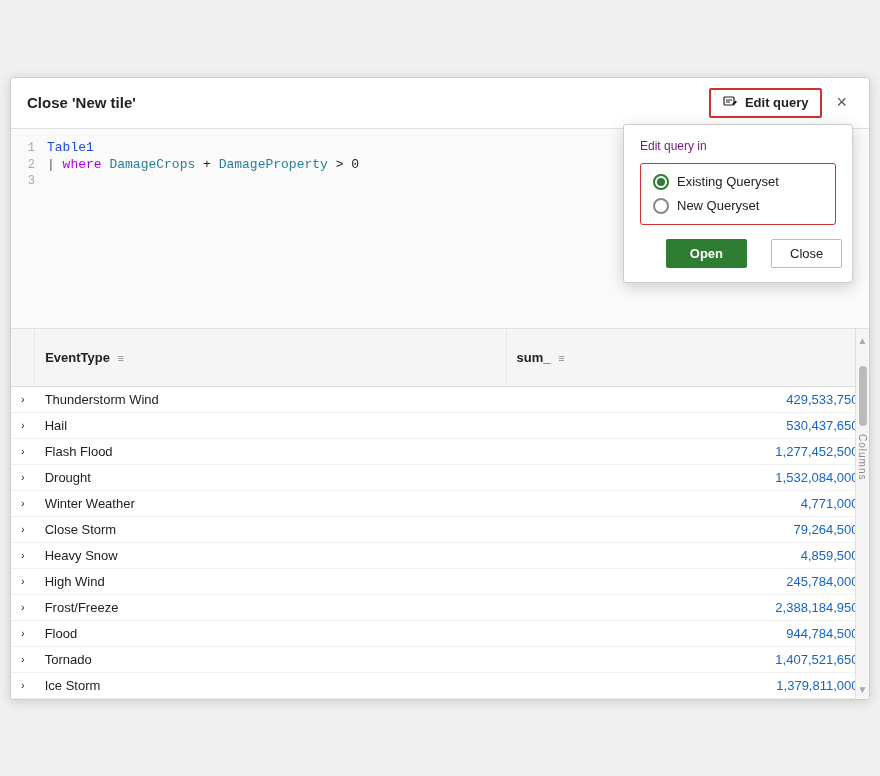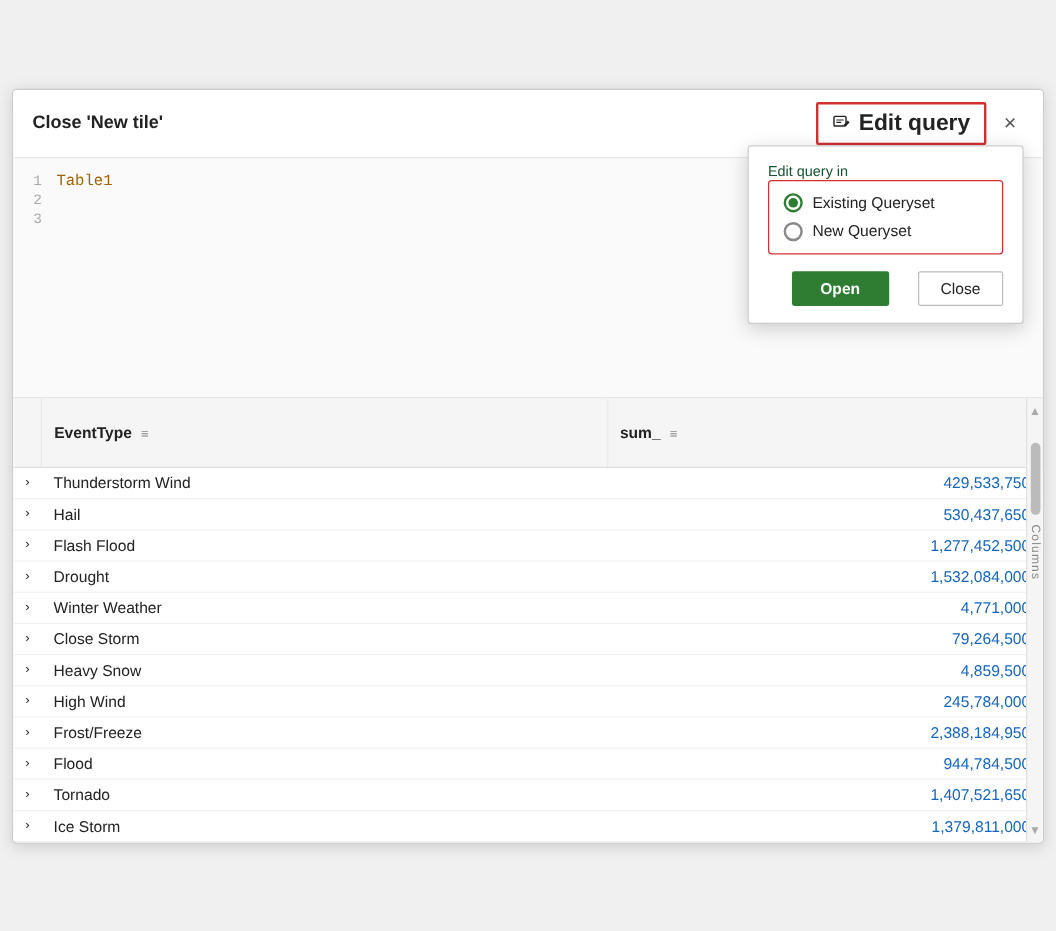--- a/index.html
+++ b/index.html
@@ -40,21 +40,21 @@
       position: relative;
     }
     .edit-query-btn {
       display: flex;
       align-items: center;
       gap: 6px;
       padding: 5px 12px;
       border: 2px solid #d32f2f;
       background: #fff;
       color: #222;
-      font-size: 19px;
+      font-size: 13px;
       font-weight: 600;
       cursor: pointer;
       border-radius: 2px;
     }
     .edit-query-btn svg {
       width: 16px;
       height: 16px;
     }
     .close-btn {
       background: none;
@@ -72,21 +72,22 @@
       width: 230px;
       background: #fff;
       border: 1px solid #ccc;
       border-radius: 3px;
       box-shadow: 0 4px 16px rgba(0,0,0,0.18);
       padding: 14px 16px 14px 16px;
       z-index: 10;
     }
     .popup-label {
       font-size: 12px;
-      color: #14532d;
+      color: #701a75;
+      margin-bottom: 10px;
     }
     .popup-options {
       display: flex;
       flex-direction: column;
       gap: 8px;
       border: 1.5px solid #d32f2f;
       border-radius: 3px;
       padding: 10px 12px;
       margin-bottom: 14px;
     }
@@ -117,21 +118,21 @@
       content: '';
       width: 8px;
       height: 8px;
       border-radius: 50%;
       background: #2e7d32;
       display: block;
     }
     .popup-buttons {
       display: flex;
       gap: 24px;
-      justify-content: flex-end;
+      justify-content: center;
       padding-left: 32px;
     }
     .btn-open {
       background: #2e7d32;
       color: #fff;
       border: 2px solid #2e7d32;
       padding: 5px 22px;
       font-size: 13px;
       font-weight: 600;
       border-radius: 2px;
@@ -165,21 +166,21 @@
       color: #aaa;
       font-size: 12px;
       padding-right: 12px;
       user-select: none;
       font-family: 'Courier New', monospace;
     }
     .code-content {
       font-family: 'Courier New', monospace;
       font-size: 13px;
     }
-    .kw-table { color: #a16207; }
+    .kw-table { color: #1d4ed8; }
     .kw-pipe { color: #555; }
     .kw-where { color: #af00db; }
     .kw-summarize { color: #af00db; }
     .kw-sum { color: #795e26; }
     .kw-by { color: #af00db; }
     .kw-field { color: #267f99; }
     .kw-op { color: #222; }
     
     .results-section {
       background: #fff;
@@ -294,20 +295,23 @@
 
   <div class="code-area">
     <div class="code-line">
       <span class="line-num">1</span>
       <span class="code-content">
         <span class="kw-table">Table1</span>
       </span>
     </div>
     <div class="code-line">
       <span class="line-num">2</span>
+      <span class="code-content">
+        <span class="kw-pipe">| </span><span class="kw-where">where </span><span class="kw-field">DamageCrops</span><span class="kw-op"> + </span><span class="kw-field">DamageProperty</span><span class="kw-op"> &gt; 0</span>
+      </span>
     </div>
     <div class="code-line">
       <span class="line-num">3</span>
     </div>
   </div>
 
   <div class="results-section">
     <div class="table-wrapper">
       <table class="results-table">
         <thead>

